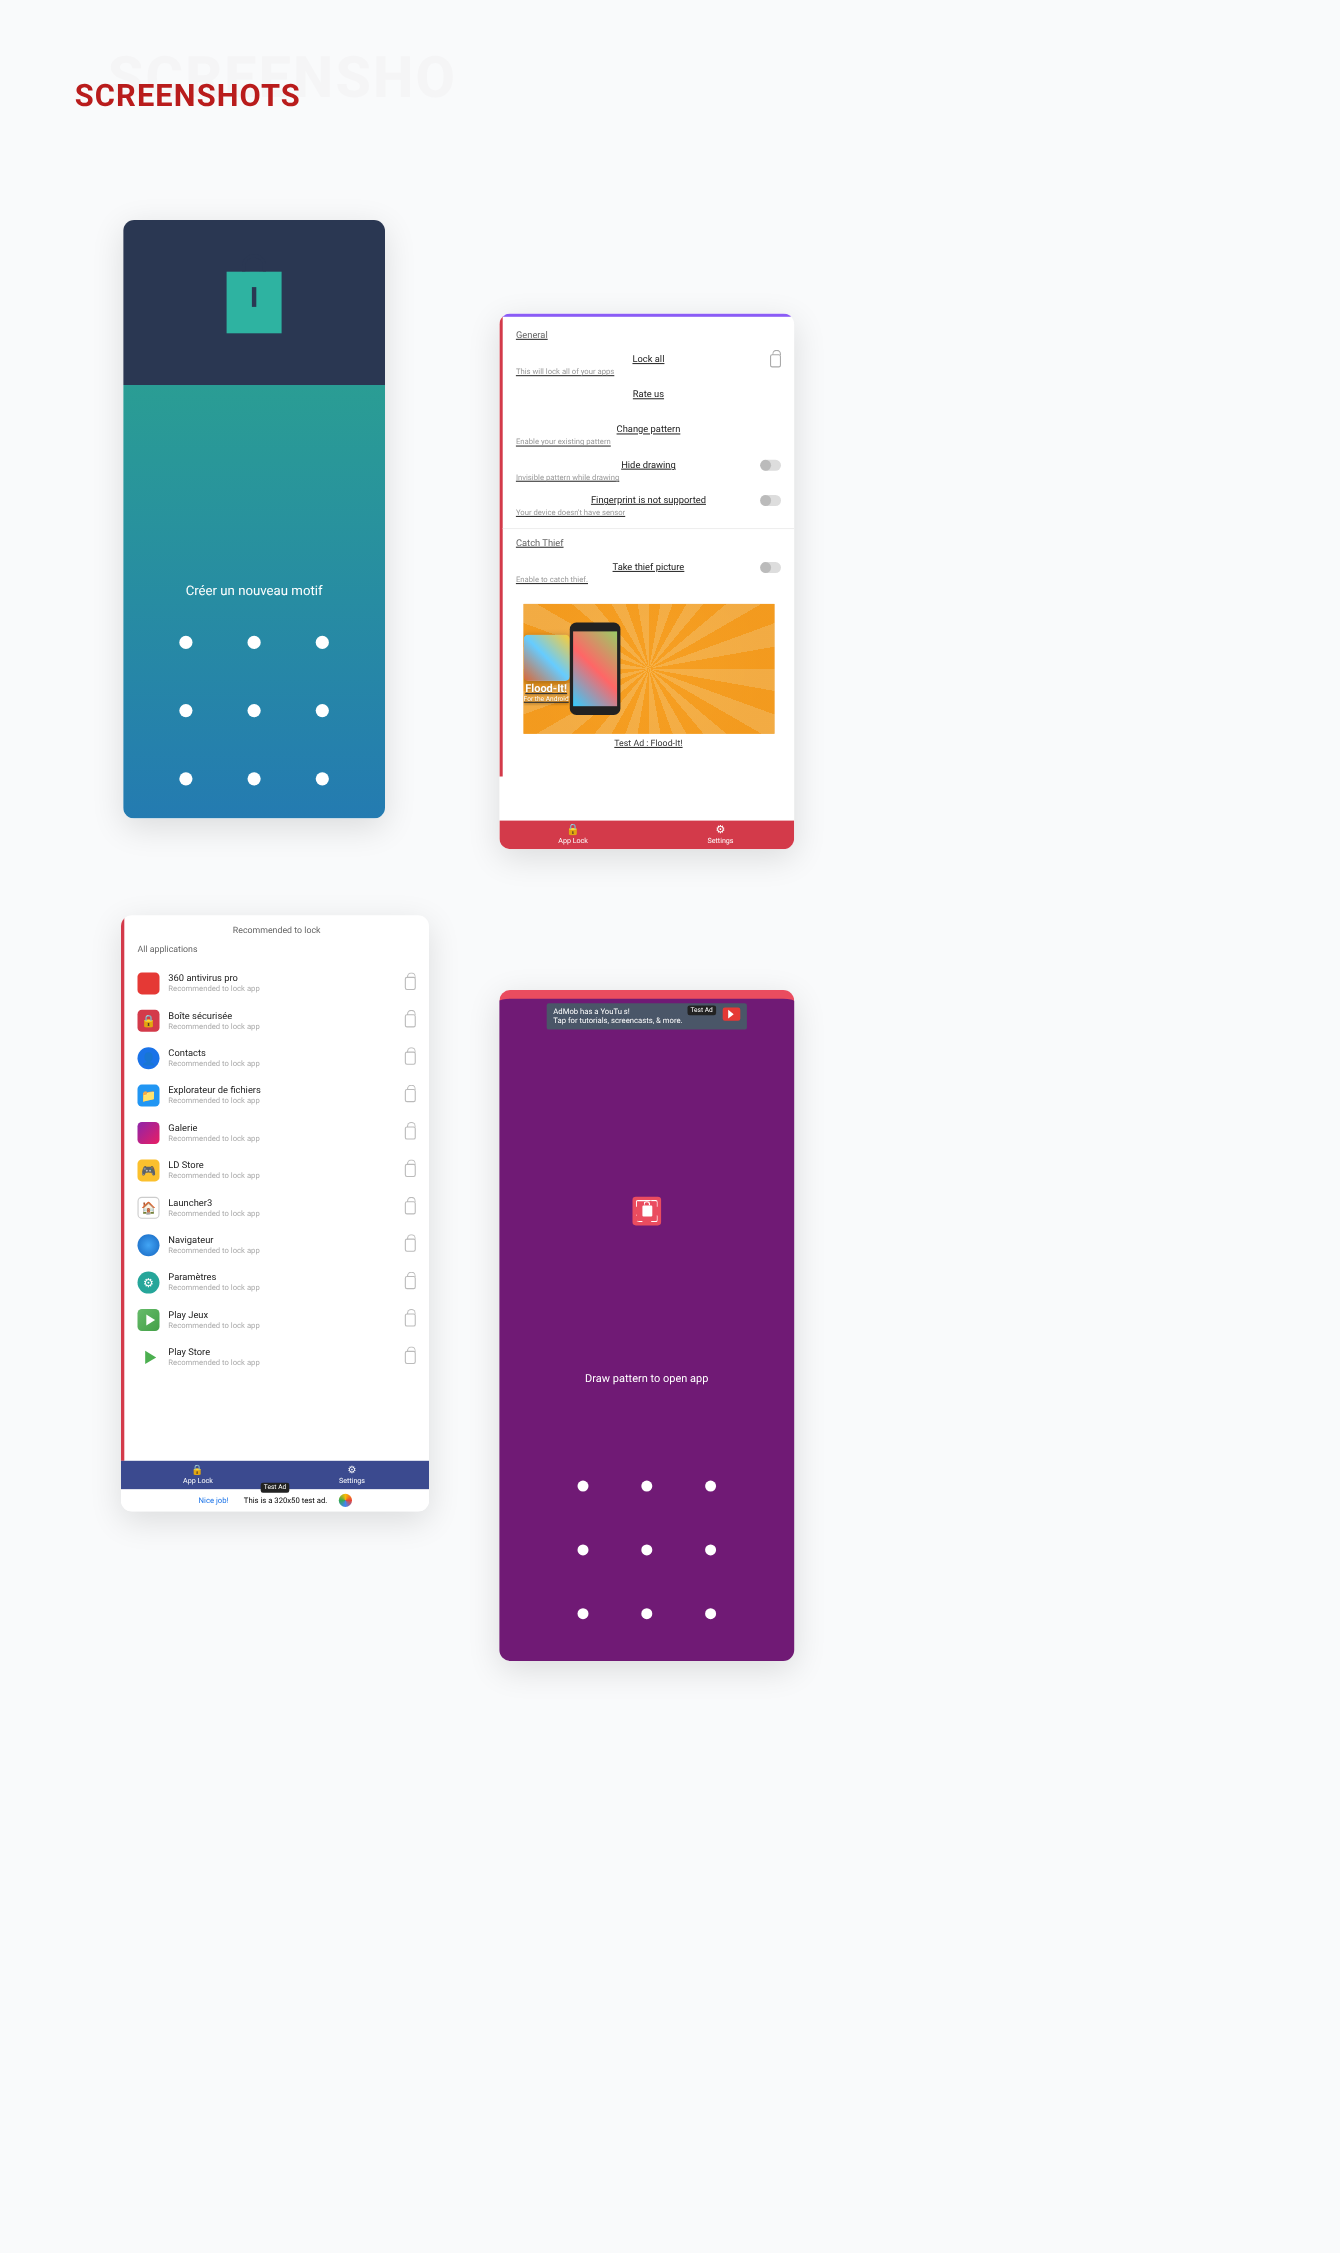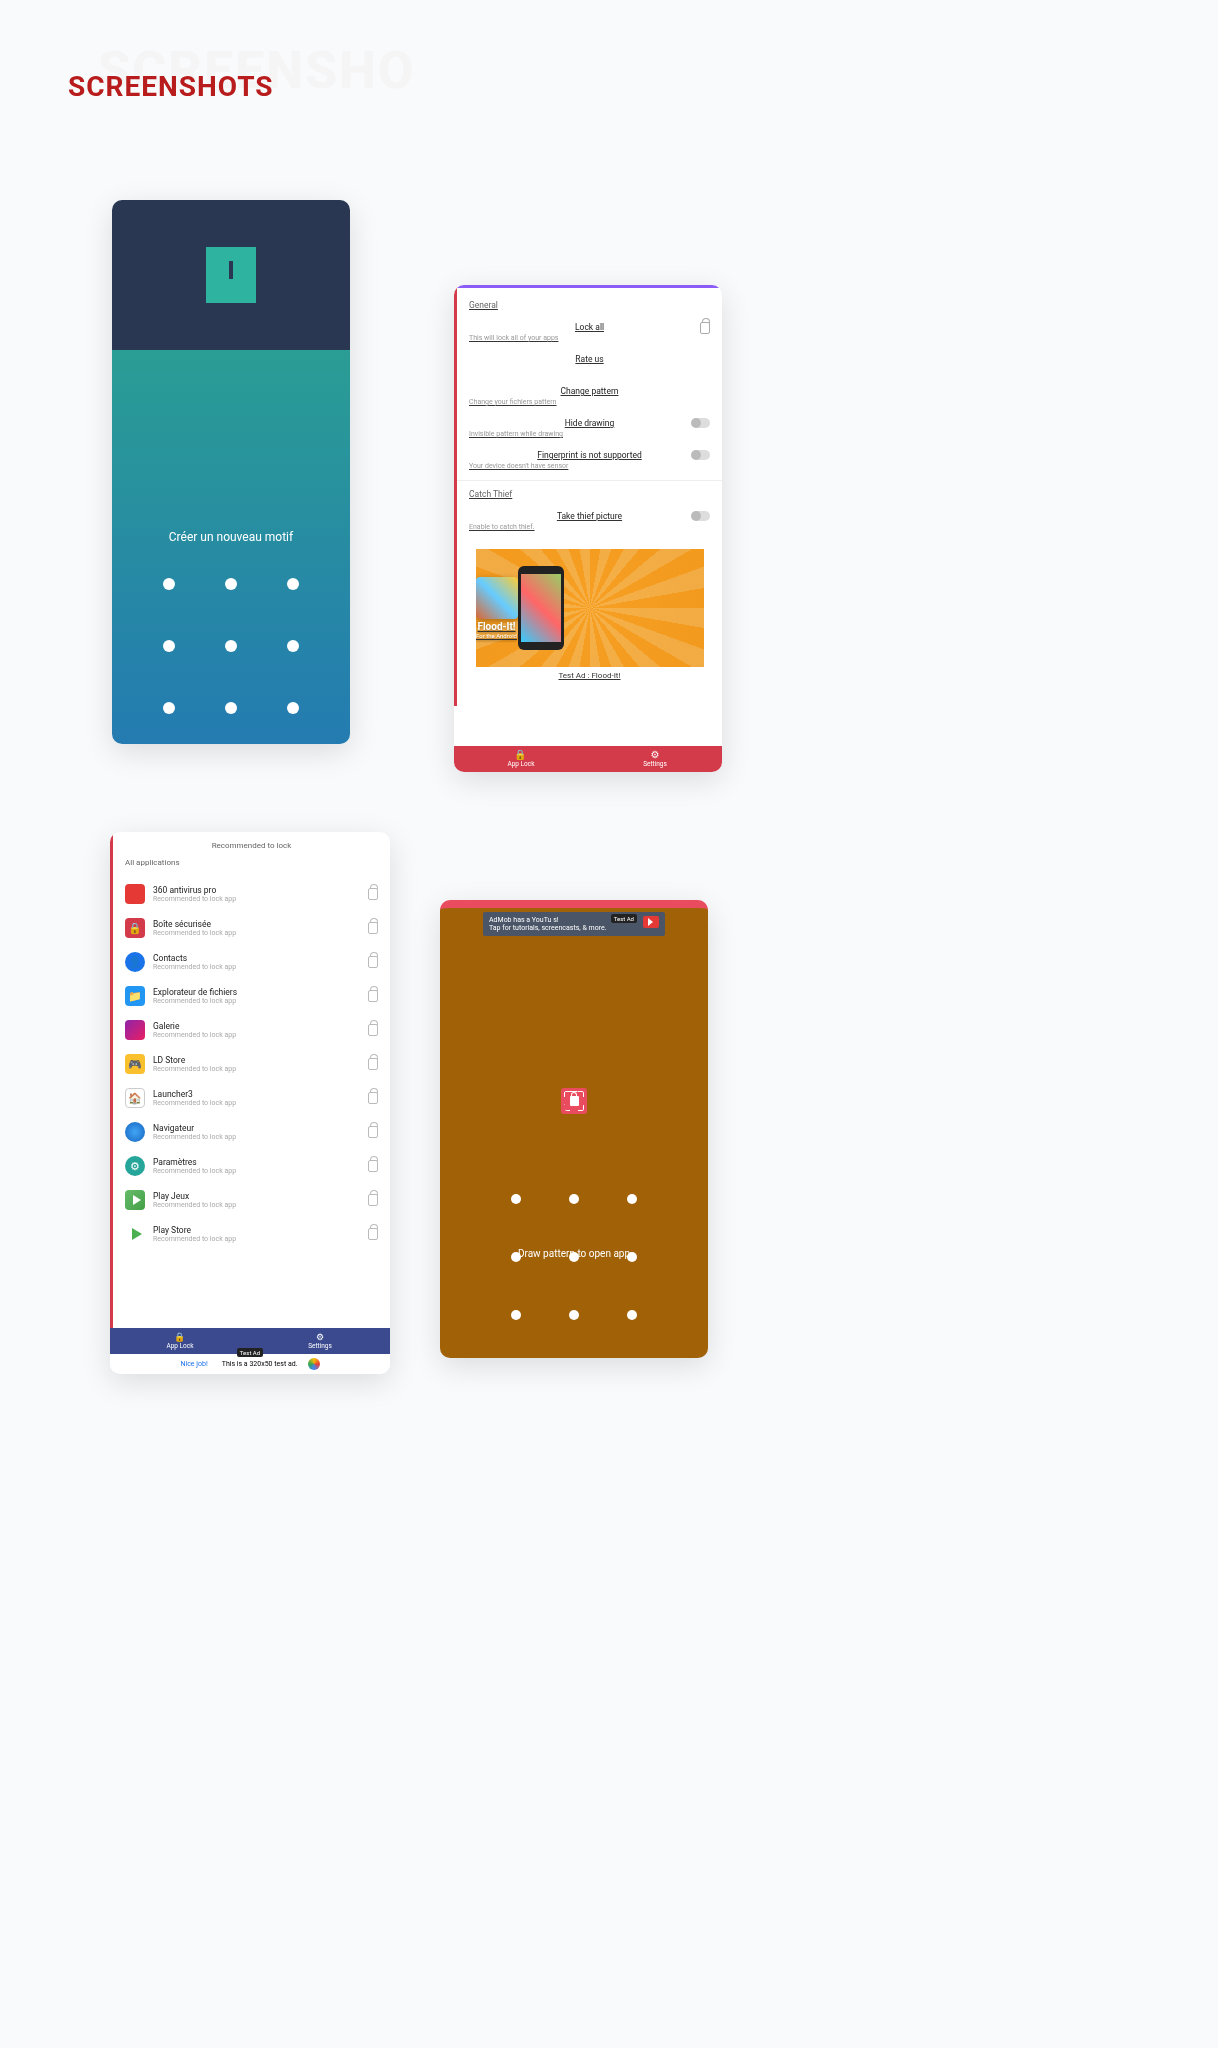--- a/index.html
+++ b/index.html
@@ -264,22 +264,22 @@
   }
   .s3-banner-nice { color: #1a73e8; margin-right: 14px; }
   .s3-banner-swirl {
     width: 12px; height: 12px;
     border-radius: 50%;
     background: conic-gradient(#fbbc05, #ea4335, #4285f4, #34a853, #fbbc05);
     margin-left: 10px;
   }
 
   
-  .shot4 { left: 440px; top: 700px; width: 268px; height: 458px;
-    background: #a16207;
+  .shot4 { left: 454px; top: 700px; width: 268px; height: 610px;
+    background: #701a75;
     border-top: 8px solid #ea4c5f;
   }
   .s4-ad {
     margin: 4px auto 0 auto;
     width: 182px;
     background: #4a5668;
     color: #fff;
     font-size: 7px;
     padding: 4px 6px;
     position: relative;
@@ -447,21 +447,21 @@
         <div class="s2-item-title">Lock all</div>
         <div class="s2-item-sub">This will lock all of your apps</div>
         <div class="s2-lockicon"></div>
       </div>
       <div class="s2-item">
         <div class="s2-item-title">Rate us</div>
       </div>
       <div style="height:10px"></div>
       <div class="s2-item">
         <div class="s2-item-title">Change pattern</div>
-        <div class="s2-item-sub">Change your fichiers pattern</div>
+        <div class="s2-item-sub">Enable your existing pattern</div>
       </div>
       <div class="s2-item">
         <div class="s2-item-title">Hide drawing</div>
         <div class="s2-item-sub">Invisible pattern while drawing</div>
         <div class="s2-toggle"></div>
       </div>
       <div class="s2-item">
         <div class="s2-item-title">Fingerprint is not supported</div>
         <div class="s2-item-sub">Your device doesn't have sensor</div>
         <div class="s2-toggle"></div>

